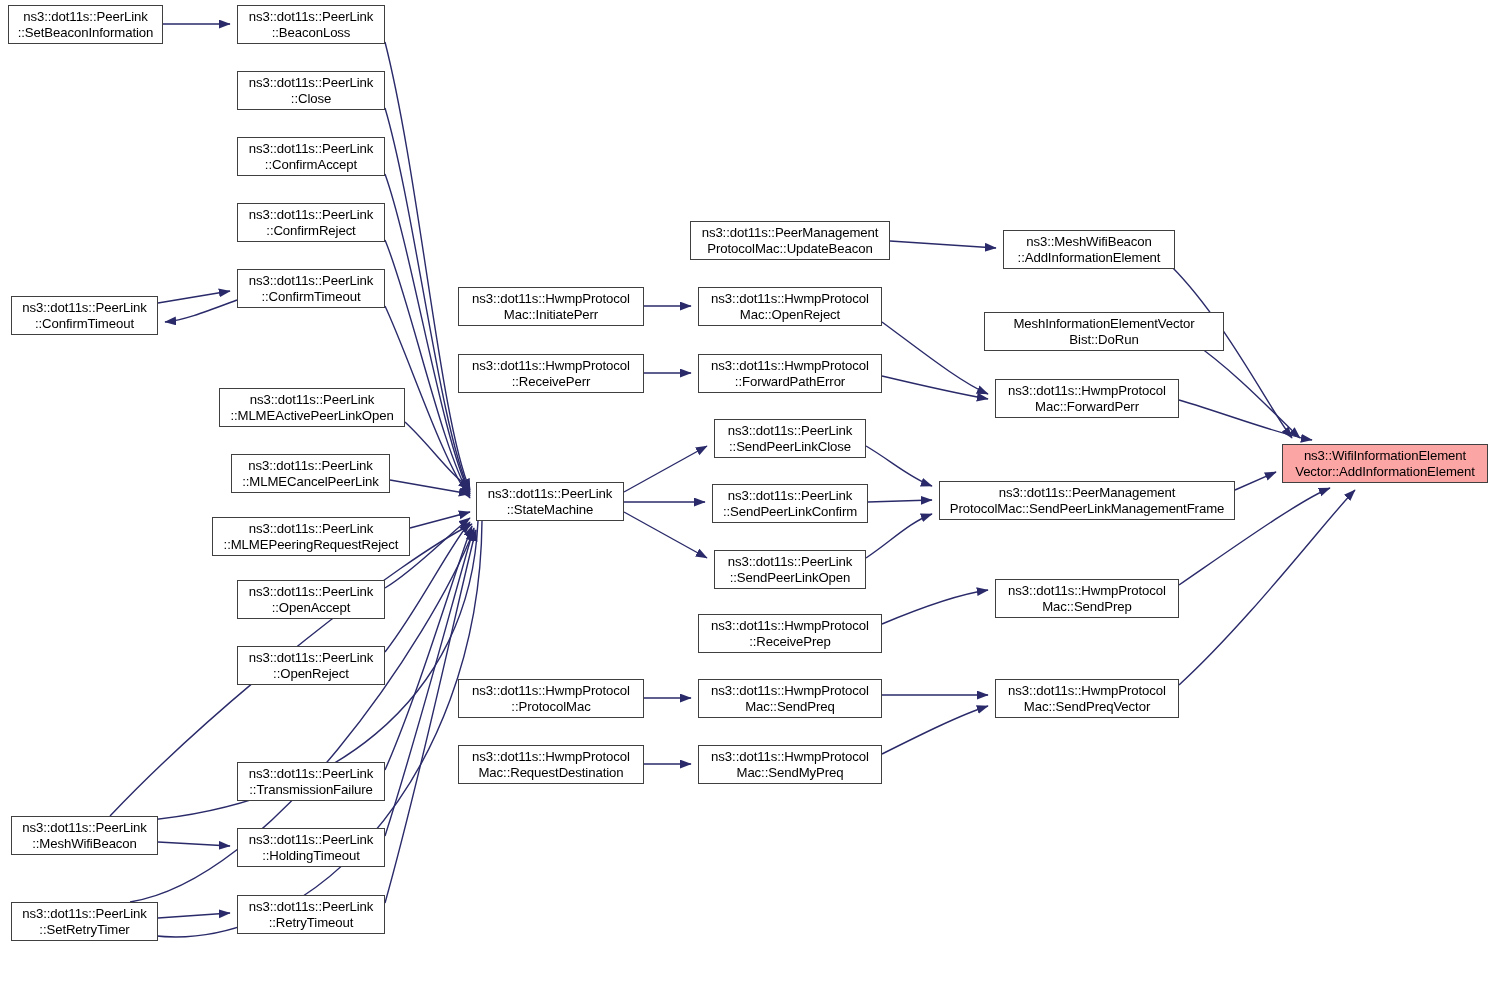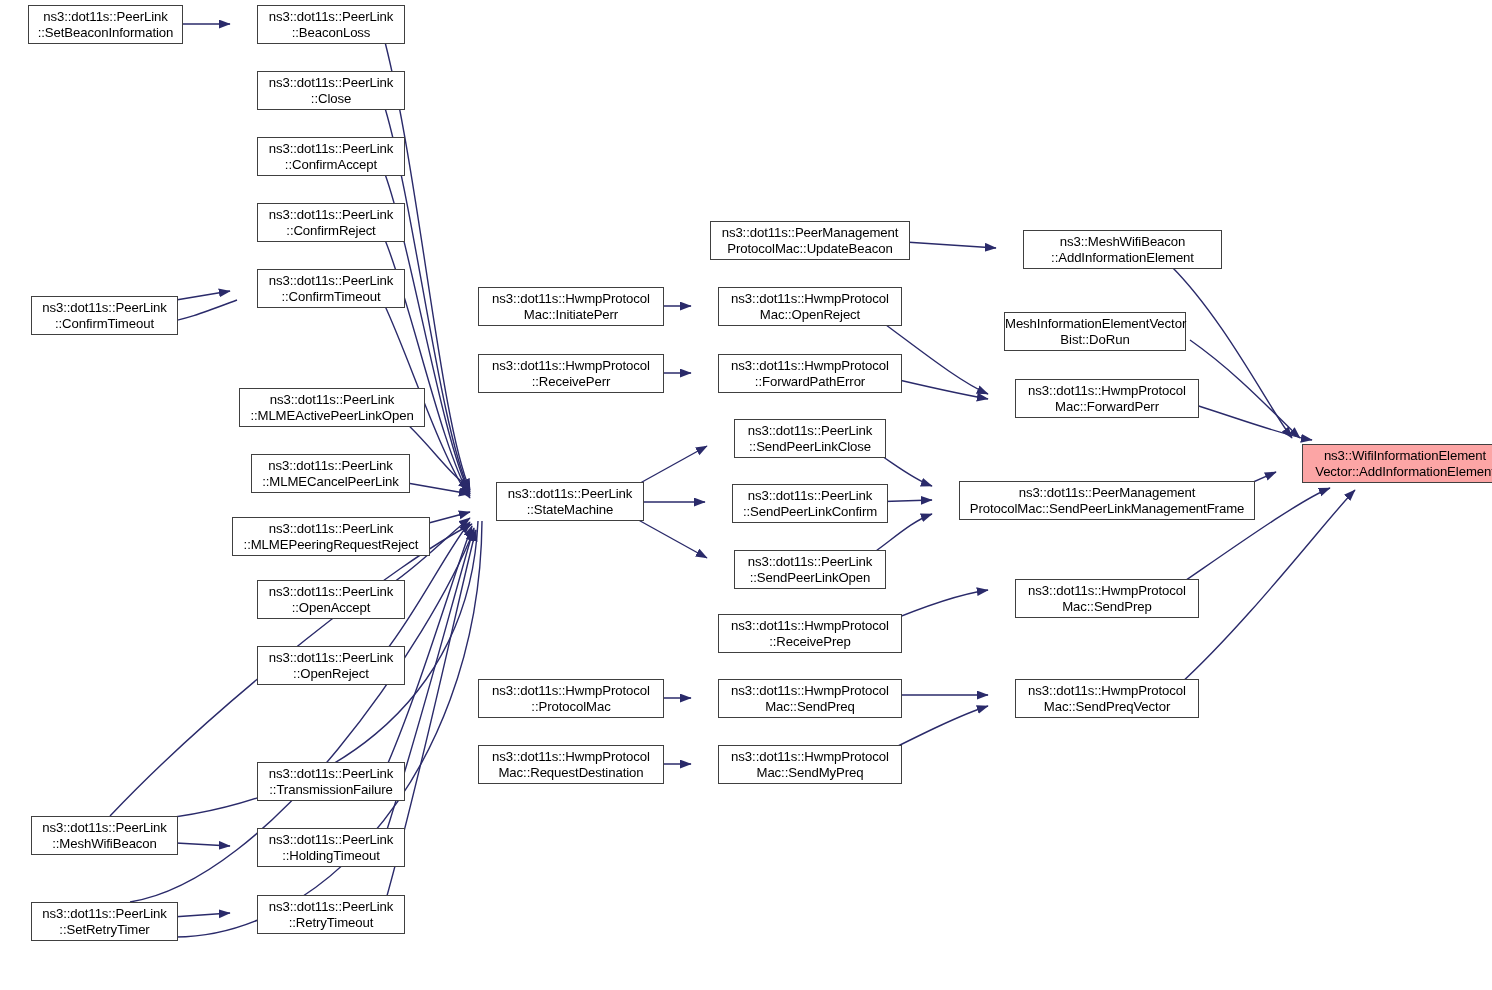--- a/index.html
+++ b/index.html
@@ -31,21 +31,20 @@
     color: #000000;
     font-size: 13.2px;
     line-height: 15.5px;
     text-align: center;
     display: flex;
     flex-direction: column;
     align-items: center;
     justify-content: center;
     white-space: nowrap;
     letter-spacing: -0.1px;
-    margin-left: 20px;
   }
   .node.highlight {
     background: #fca5a5;
   }
   .node .l1, .node .l2 {
     display: block;
     width: 100%;
   }
 </style>
 </head>
@@ -223,25 +222,25 @@
         <span class="l2">::ReceivePrep</span>
       </div>
       <div class="node" style="left: 698px; top: 679px; width: 184px; height: 39px;">
         <span class="l1">ns3::dot11s::HwmpProtocol</span>
         <span class="l2">Mac::SendPreq</span>
       </div>
       <div class="node" style="left: 698px; top: 745px; width: 184px; height: 39px;">
         <span class="l1">ns3::dot11s::HwmpProtocol</span>
         <span class="l2">Mac::SendMyPreq</span>
       </div>
-      <div class="node" style="left: 1003px; top: 230px; width: 199px; height: 39px;">
+      <div class="node" style="left: 1003px; top: 230px; width: 172px; height: 39px;">
         <span class="l1">ns3::MeshWifiBeacon</span>
         <span class="l2">::AddInformationElement</span>
       </div>
-      <div class="node" style="left: 984px; top: 312px; width: 182px; height: 39px;">
+      <div class="node" style="left: 984px; top: 312px; width: 240px; height: 39px;">
         <span class="l1">MeshInformationElementVector</span>
         <span class="l2">Bist::DoRun</span>
       </div>
       <div class="node" style="left: 995px; top: 379px; width: 184px; height: 39px;">
         <span class="l1">ns3::dot11s::HwmpProtocol</span>
         <span class="l2">Mac::ForwardPerr</span>
       </div>
       <div class="node" style="left: 939px; top: 481px; width: 296px; height: 39px;">
         <span class="l1">ns3::dot11s::PeerManagement</span>
         <span class="l2">ProtocolMac::SendPeerLinkManagementFrame</span>

